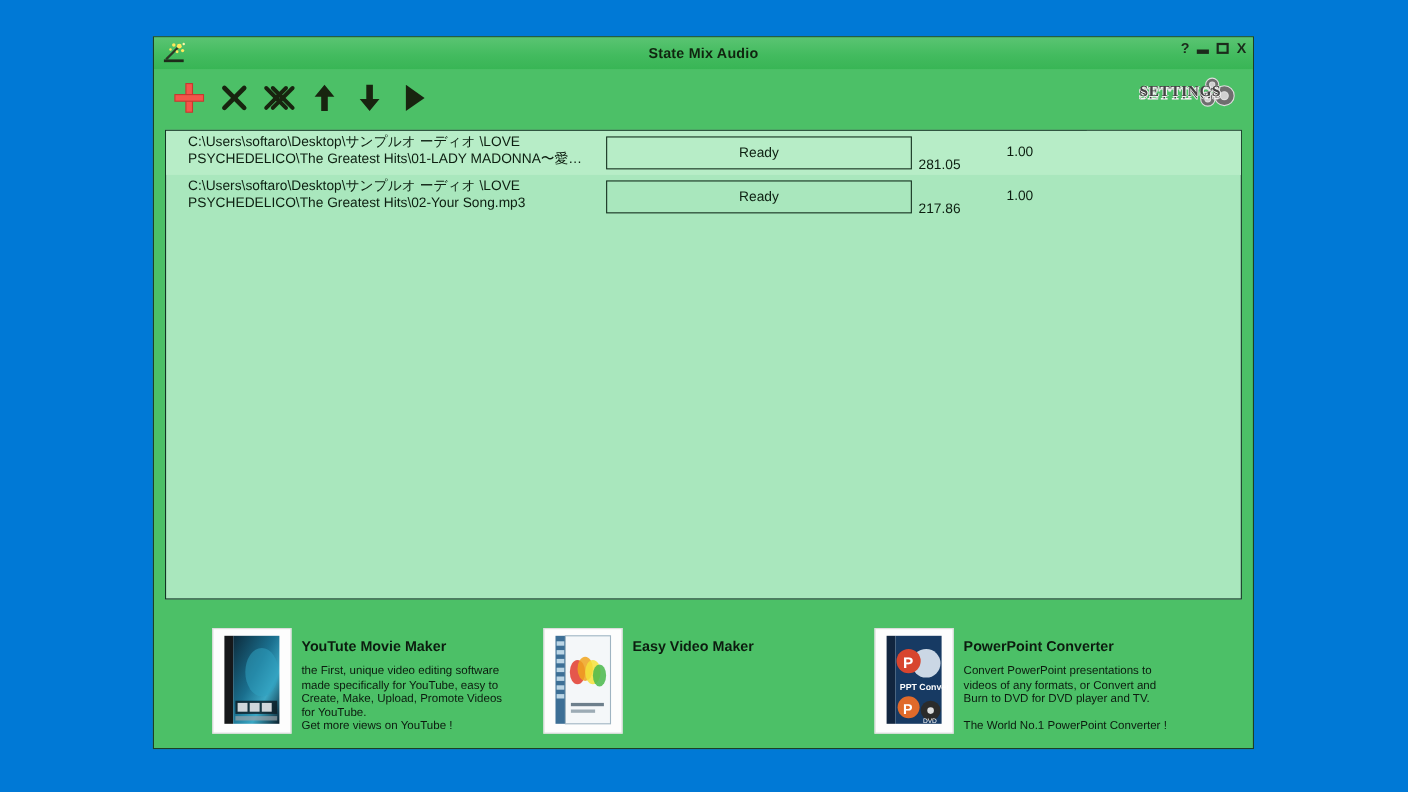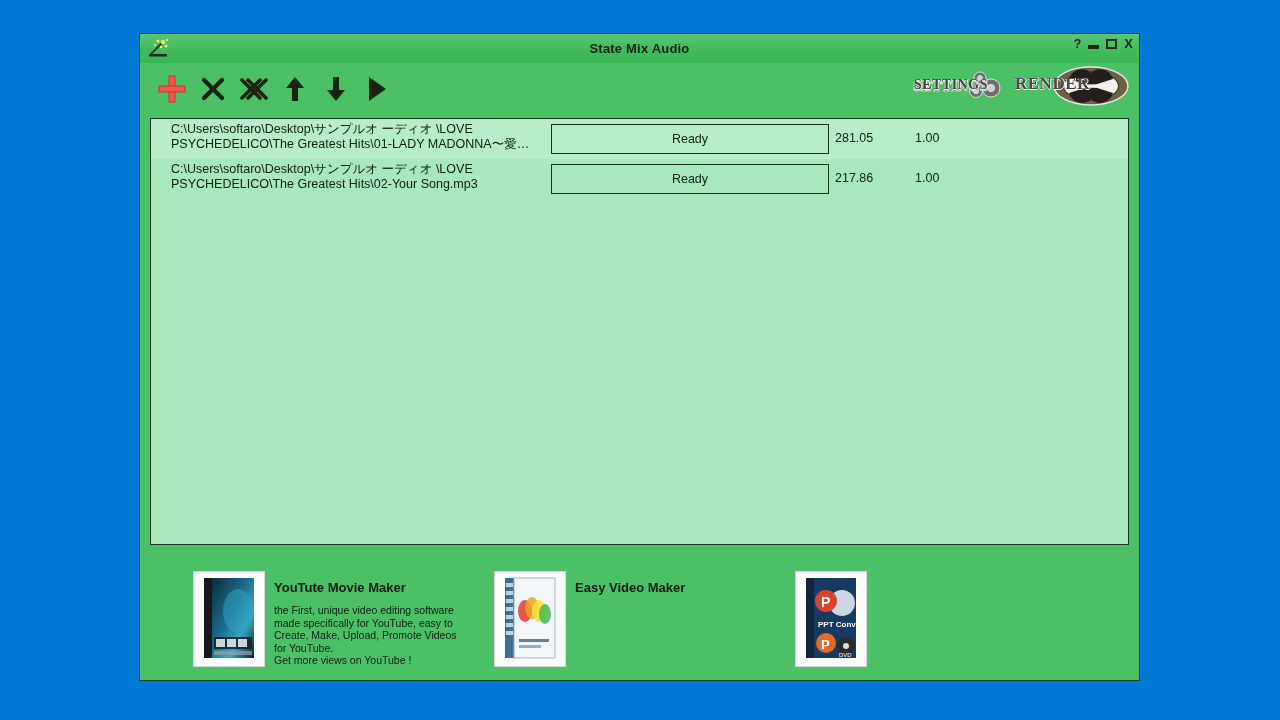--- a/index.html
+++ b/index.html
@@ -127,21 +127,21 @@
   }
   .c-state { width: 280px; padding: 5px 1px 5px 1px; }
   .state-box {
     width: 278px; height: 30px;
     border: 1px solid #14301e;
     background: #a9e7bd;
     display: flex; align-items: center; justify-content: center;
     font-size: 12.5px; color: #0d1f11;
   }
   .row.selected .state-box { background: #b7edc7; }
-  .c-dur { width: 80px; padding-left: 5px; align-items: flex-start; padding-top: 12px; }
+  .c-dur { width: 80px; padding-left: 5px; align-items: flex-start; padding-top: 24px; }
   .c-vol { width: 78px; padding-left: 5px; align-items: flex-start; padding-top: 12px; }
   .c-pad { flex: 1; }
 
   
   #ads {
     flex: 1;
     display: flex;
     align-items: flex-start;
     padding: 26px 11px 0 0;
     gap: 0;
@@ -262,33 +262,20 @@
               <circle cx="81" cy="22" r="9"></circle>
                 <circle cx="81" cy="22" r="3.6" fill="#cfcfcf"></circle>
               <circle cx="66" cy="25" r="6.5"></circle>
                 <circle cx="66" cy="25" r="2.6" fill="#cfcfcf"></circle>
             </g>
             <text x="3" y="25" font-family="Liberation Serif, serif" font-size="15" font-weight="bold" fill="#3a3a3a" stroke="#f2f2f2" stroke-width="0.7">SETTINGS</text>
           </svg>
           <span style="position:absolute;left:4px;top:11px;font-family:'Liberation Serif',serif;font-size:14px;font-weight:bold;color:#444;text-shadow:0 1px 0 #f6f6f6,1px 0 0 #f6f6f6;letter-spacing:.5px;">SETTINGS</span>
         </div>
 
-        <div style="position:relative;width:116px;height:42px;">
-          <svg width="116" height="42" viewBox="0 0 116 42">
-            <ellipse cx="78" cy="21" rx="37" ry="19" fill="#6b6145" stroke="#e9e9e9" stroke-width="1.4"></ellipse>
-            <ellipse cx="78" cy="21" rx="28" ry="14.5" fill="#2d2a20"></ellipse>
-            <ellipse cx="78" cy="21" rx="27" ry="13.5" fill="#f2f2ee"></ellipse>
-            <path d="M78 21 L78 7.6 A13.5 13.5 0 0 1 100 14 Z" fill="#241f18"></path>
-            <path d="M78 21 L100 28 A13.5 13.5 0 0 1 78 34.5 Z" fill="#241f18"></path>
-            <path d="M78 21 L56 28 A13.5 13.5 0 0 0 78 34.5 Z" fill="#241f18"></path>
-            <path d="M78 21 L56 14 A13.5 13.5 0 0 1 78 7.6 Z" fill="#241f18"></path>
-            <rect x="60" y="19.4" width="36" height="3.4" fill="#f2f2ee"></rect>
-          </svg>
-          <span style="position:absolute;left:2px;top:9px;font-family:'Liberation Serif',serif;font-size:17px;font-weight:bold;color:#4a4a4a;text-shadow:0 1px 0 #f6f6f6,1px 0 0 #f6f6f6;letter-spacing:.5px;">RENDER</span>
-        </div>
       </div>
     </div>
 
     <div id="list-panel">
 
 
       <div class="row selected">
         <div class="cell c-file">C:\Users\softaro\Desktop\サンプルオ ーディオ \LOVE
 PSYCHEDELICO\The  Greatest  Hits\01-LADY  MADONNA〜愛…</div>
         <div class="cell c-state">
@@ -378,17 +365,25 @@
             <circle cx="26" cy="26" r="11" fill="#d8452e"></circle>
             <text x="21" y="32" font-family="Liberation Sans, sans-serif" font-size="14" font-weight="bold" fill="#fff">P</text>
             <text x="18" y="52" font-family="Liberation Sans, sans-serif" font-size="8" font-weight="bold" fill="#ffffff">PPT Converter</text>
             <circle cx="26" cy="68" r="10" fill="#e06a2a"></circle>
             <text x="21" y="74" font-family="Liberation Sans, sans-serif" font-size="13" font-weight="bold" fill="#fff">P</text>
             <circle cx="46" cy="71" r="9" fill="#2b2b2b"></circle>
             <circle cx="46" cy="71" r="3" fill="#dedede"></circle>
             <text x="39" y="82" font-family="Liberation Sans, sans-serif" font-size="6" fill="#ffffff">DVD</text>
           </svg>
         </div>
+        <div class="ad-txt">
+          <div class="ad-title">PowerPoint Converter</div>
+          <div class="ad-desc">Convert PowerPoint presentations to
+videos of any formats, or Convert and
+Burn to DVD for DVD player and TV.
+
+The World No.1 PowerPoint Converter !</div>
+        </div>
       </div>
     </div>
 
   </div>
 </div>
 
 </body></html>

